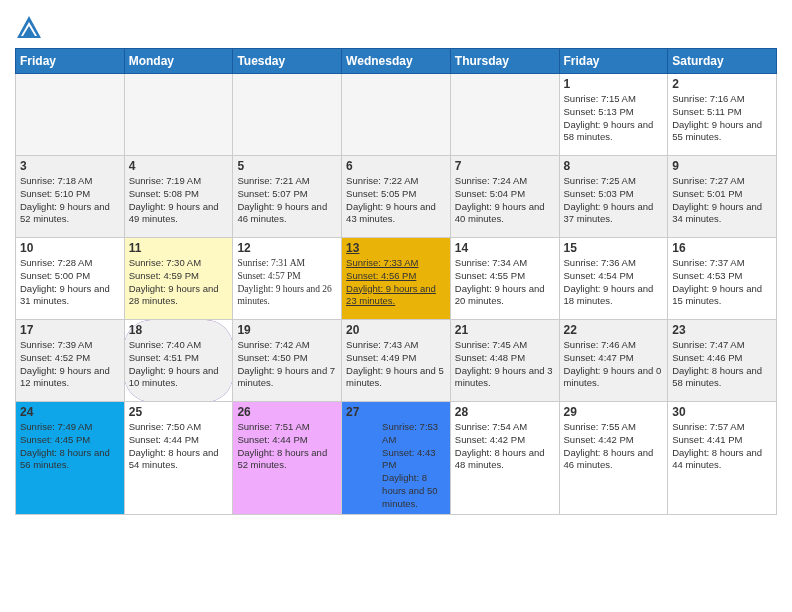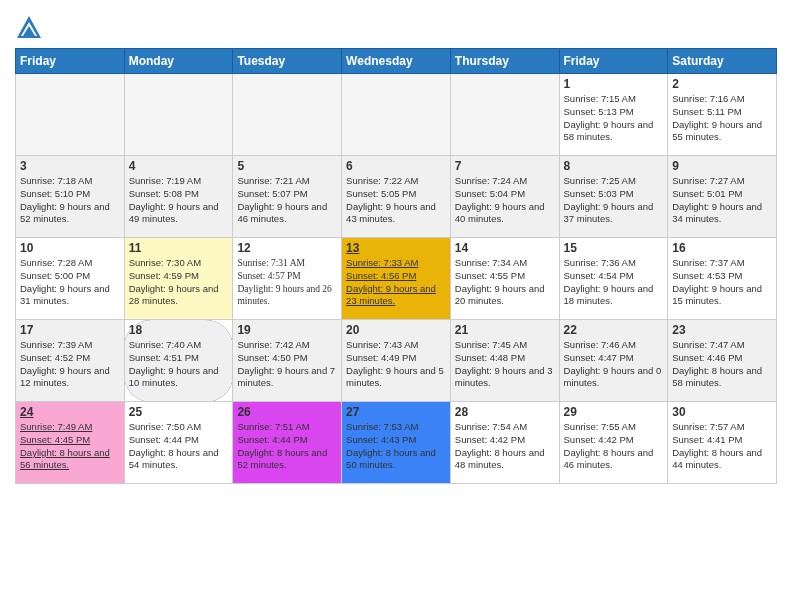--- a/index.html
+++ b/index.html
@@ -281,41 +281,41 @@
 Daylight: 9 hours and 0 minutes.</div>
           </td>
           <td style="background: rgb(240, 240, 240);">
             <span class="day-num">23</span>
             <div class="day-info" style="white-space: pre-line;">Sunrise: 7:47 AM
 Sunset: 4:46 PM
 Daylight: 8 hours and 58 minutes.</div>
           </td>
         </tr>
         <tr style="background: rgb(255, 255, 255);">
-          <td style="background: #f9a8d4; text-decoration: underline;">
+          <td style="background: #0ea5e9;">
             <span class="day-num">24</span>
             <div class="day-info" style="white-space: pre-line;">Sunrise: 7:49 AM
 Sunset: 4:45 PM
 Daylight: 8 hours and 56 minutes.</div>
           </td>
           <td style="background: rgb(255, 255, 255);">
             <span class="day-num">25</span>
             <div class="day-info" style="white-space: pre-line;">Sunrise: 7:50 AM
 Sunset: 4:44 PM
 Daylight: 8 hours and 54 minutes.</div>
           </td>
-          <td style="background: #d946ef;">
+          <td style="background: #f0abfc;">
             <span class="day-num">26</span>
             <div class="day-info" style="white-space: pre-line;">Sunrise: 7:51 AM
 Sunset: 4:44 PM
 Daylight: 8 hours and 52 minutes.</div>
           </td>
           <td style="background: #3b82f6;">
             <span class="day-num">27</span>
-            <div class="day-info" style="white-space: pre-line;">Sunrise: 7:53 AM
+            <div class="day-info" style="white-space: pre-line; margin-left: 36px;">Sunrise: 7:53 AM
 Sunset: 4:43 PM
 Daylight: 8 hours and 50 minutes.</div>
           </td>
           <td style="background: rgb(255, 255, 255);">
             <span class="day-num">28</span>
             <div class="day-info" style="white-space: pre-line;">Sunrise: 7:54 AM
 Sunset: 4:42 PM
 Daylight: 8 hours and 48 minutes.</div>
           </td>
           <td style="background: rgb(255, 255, 255);">

